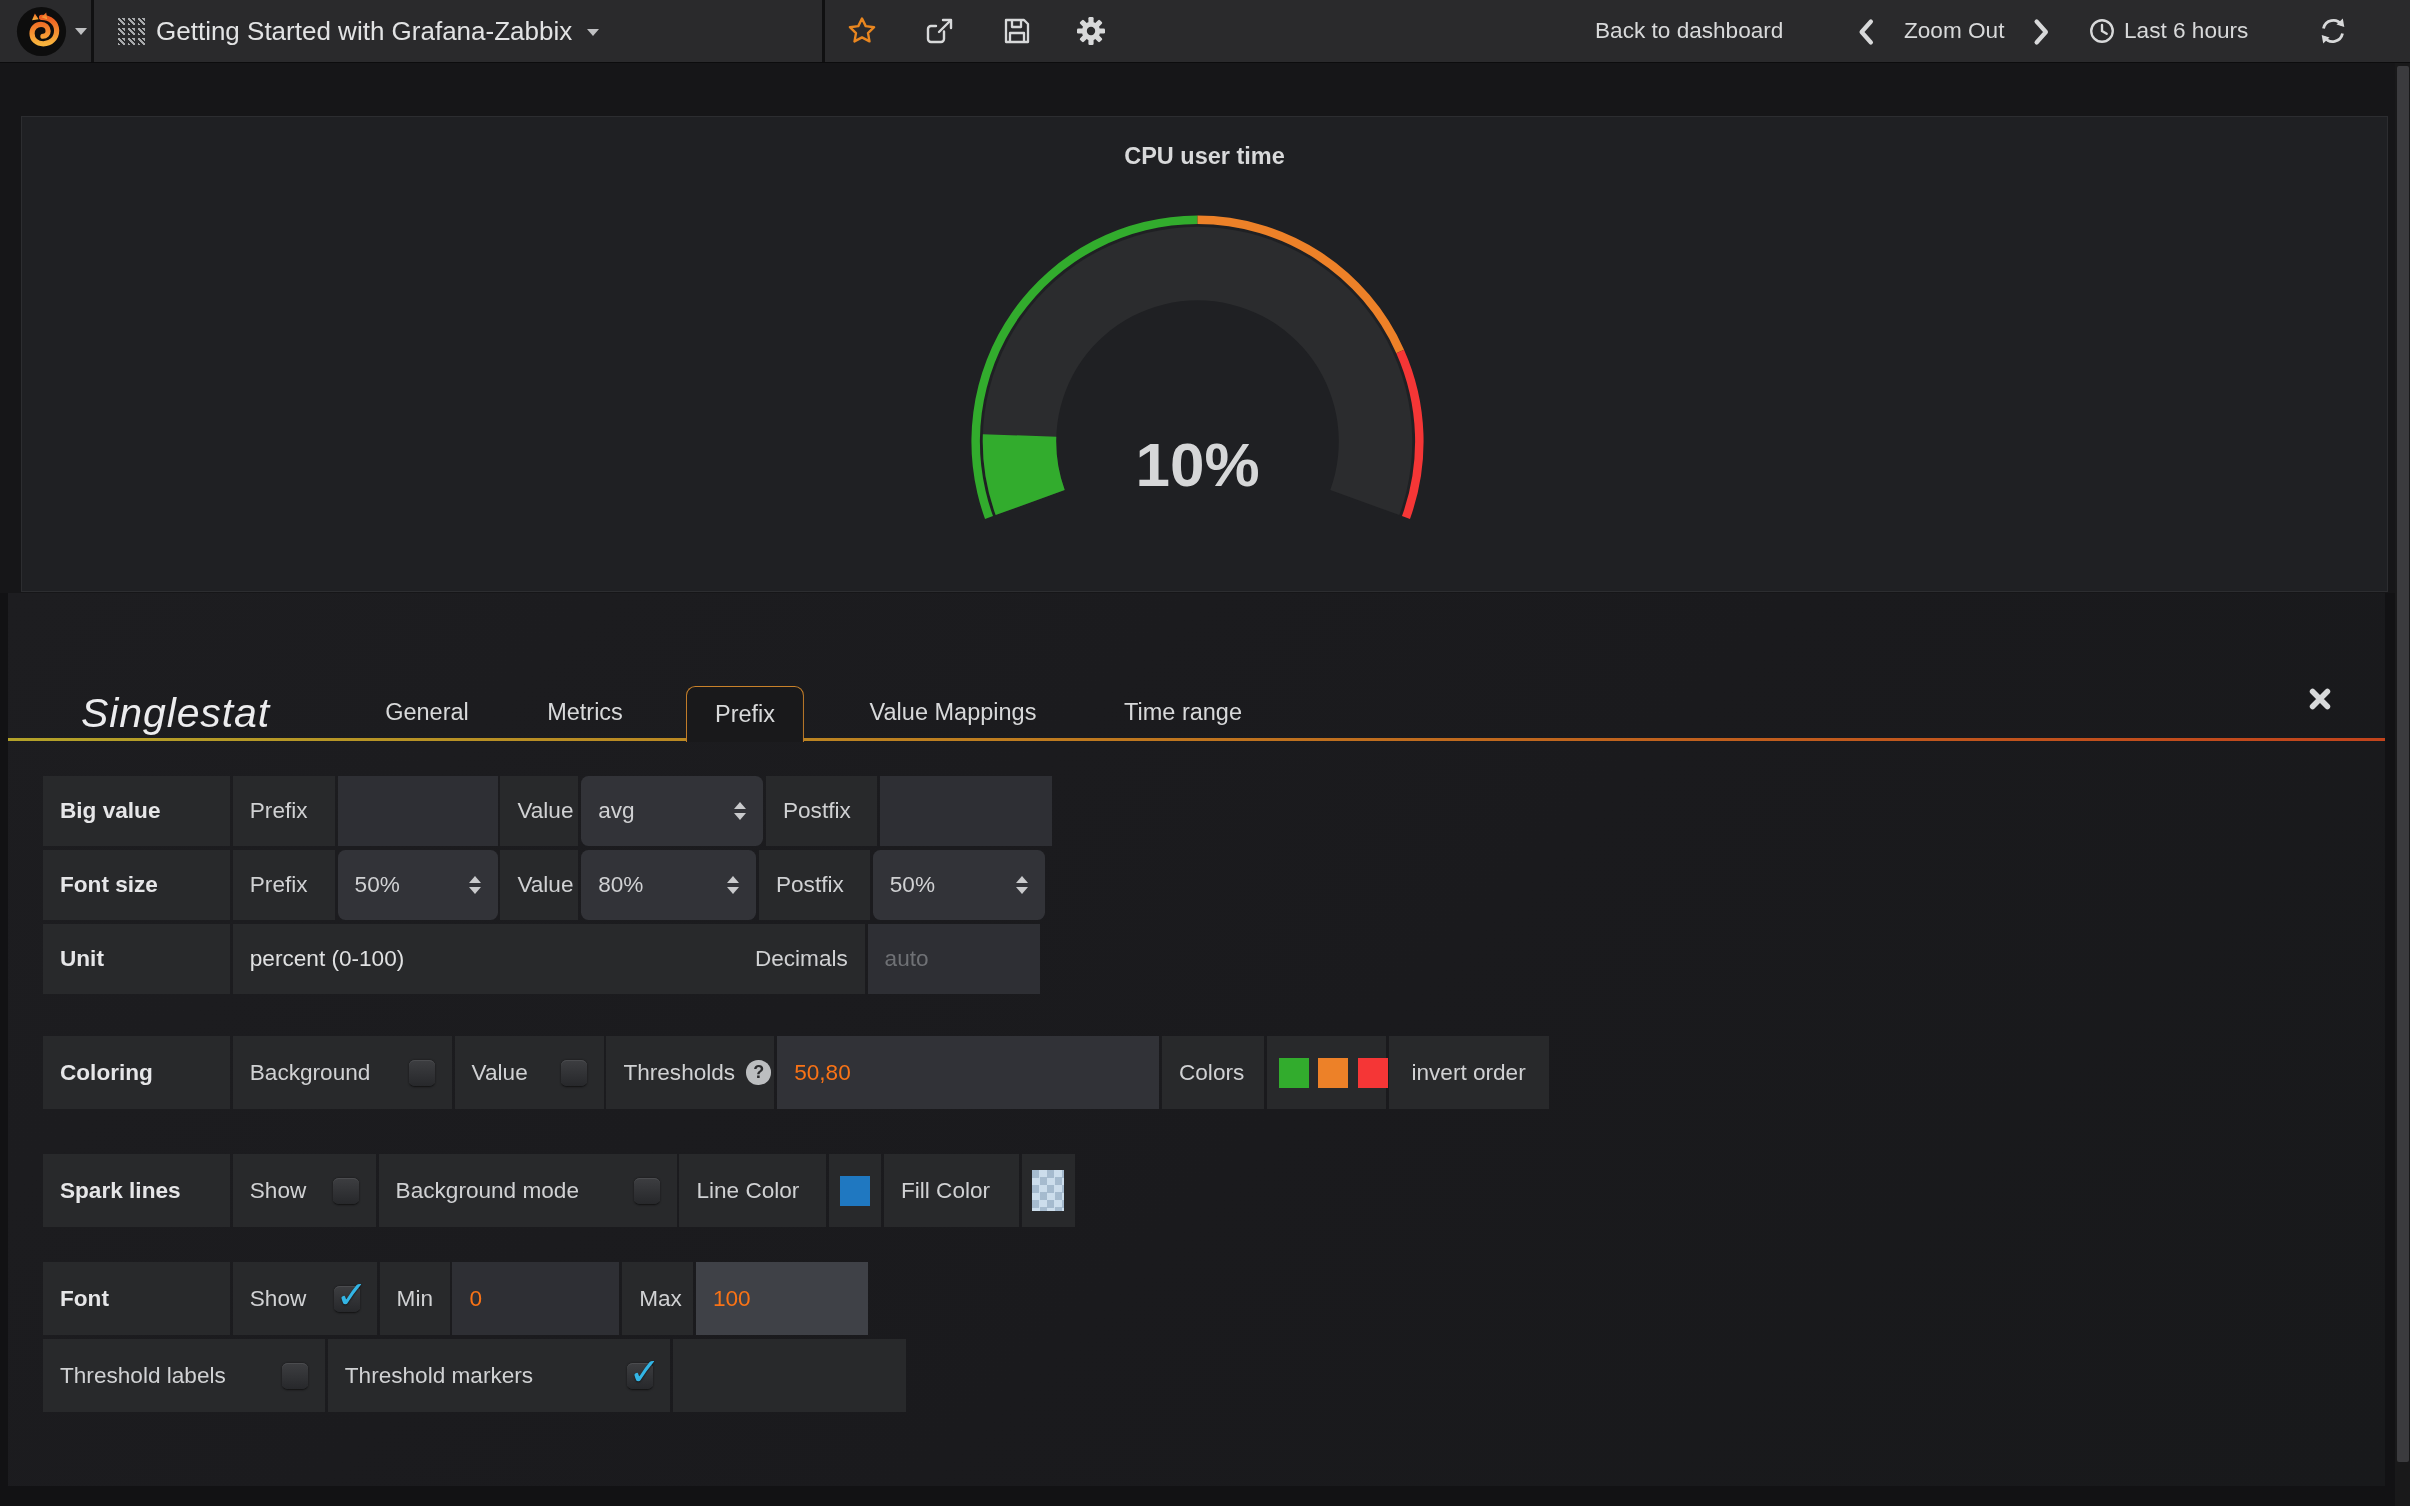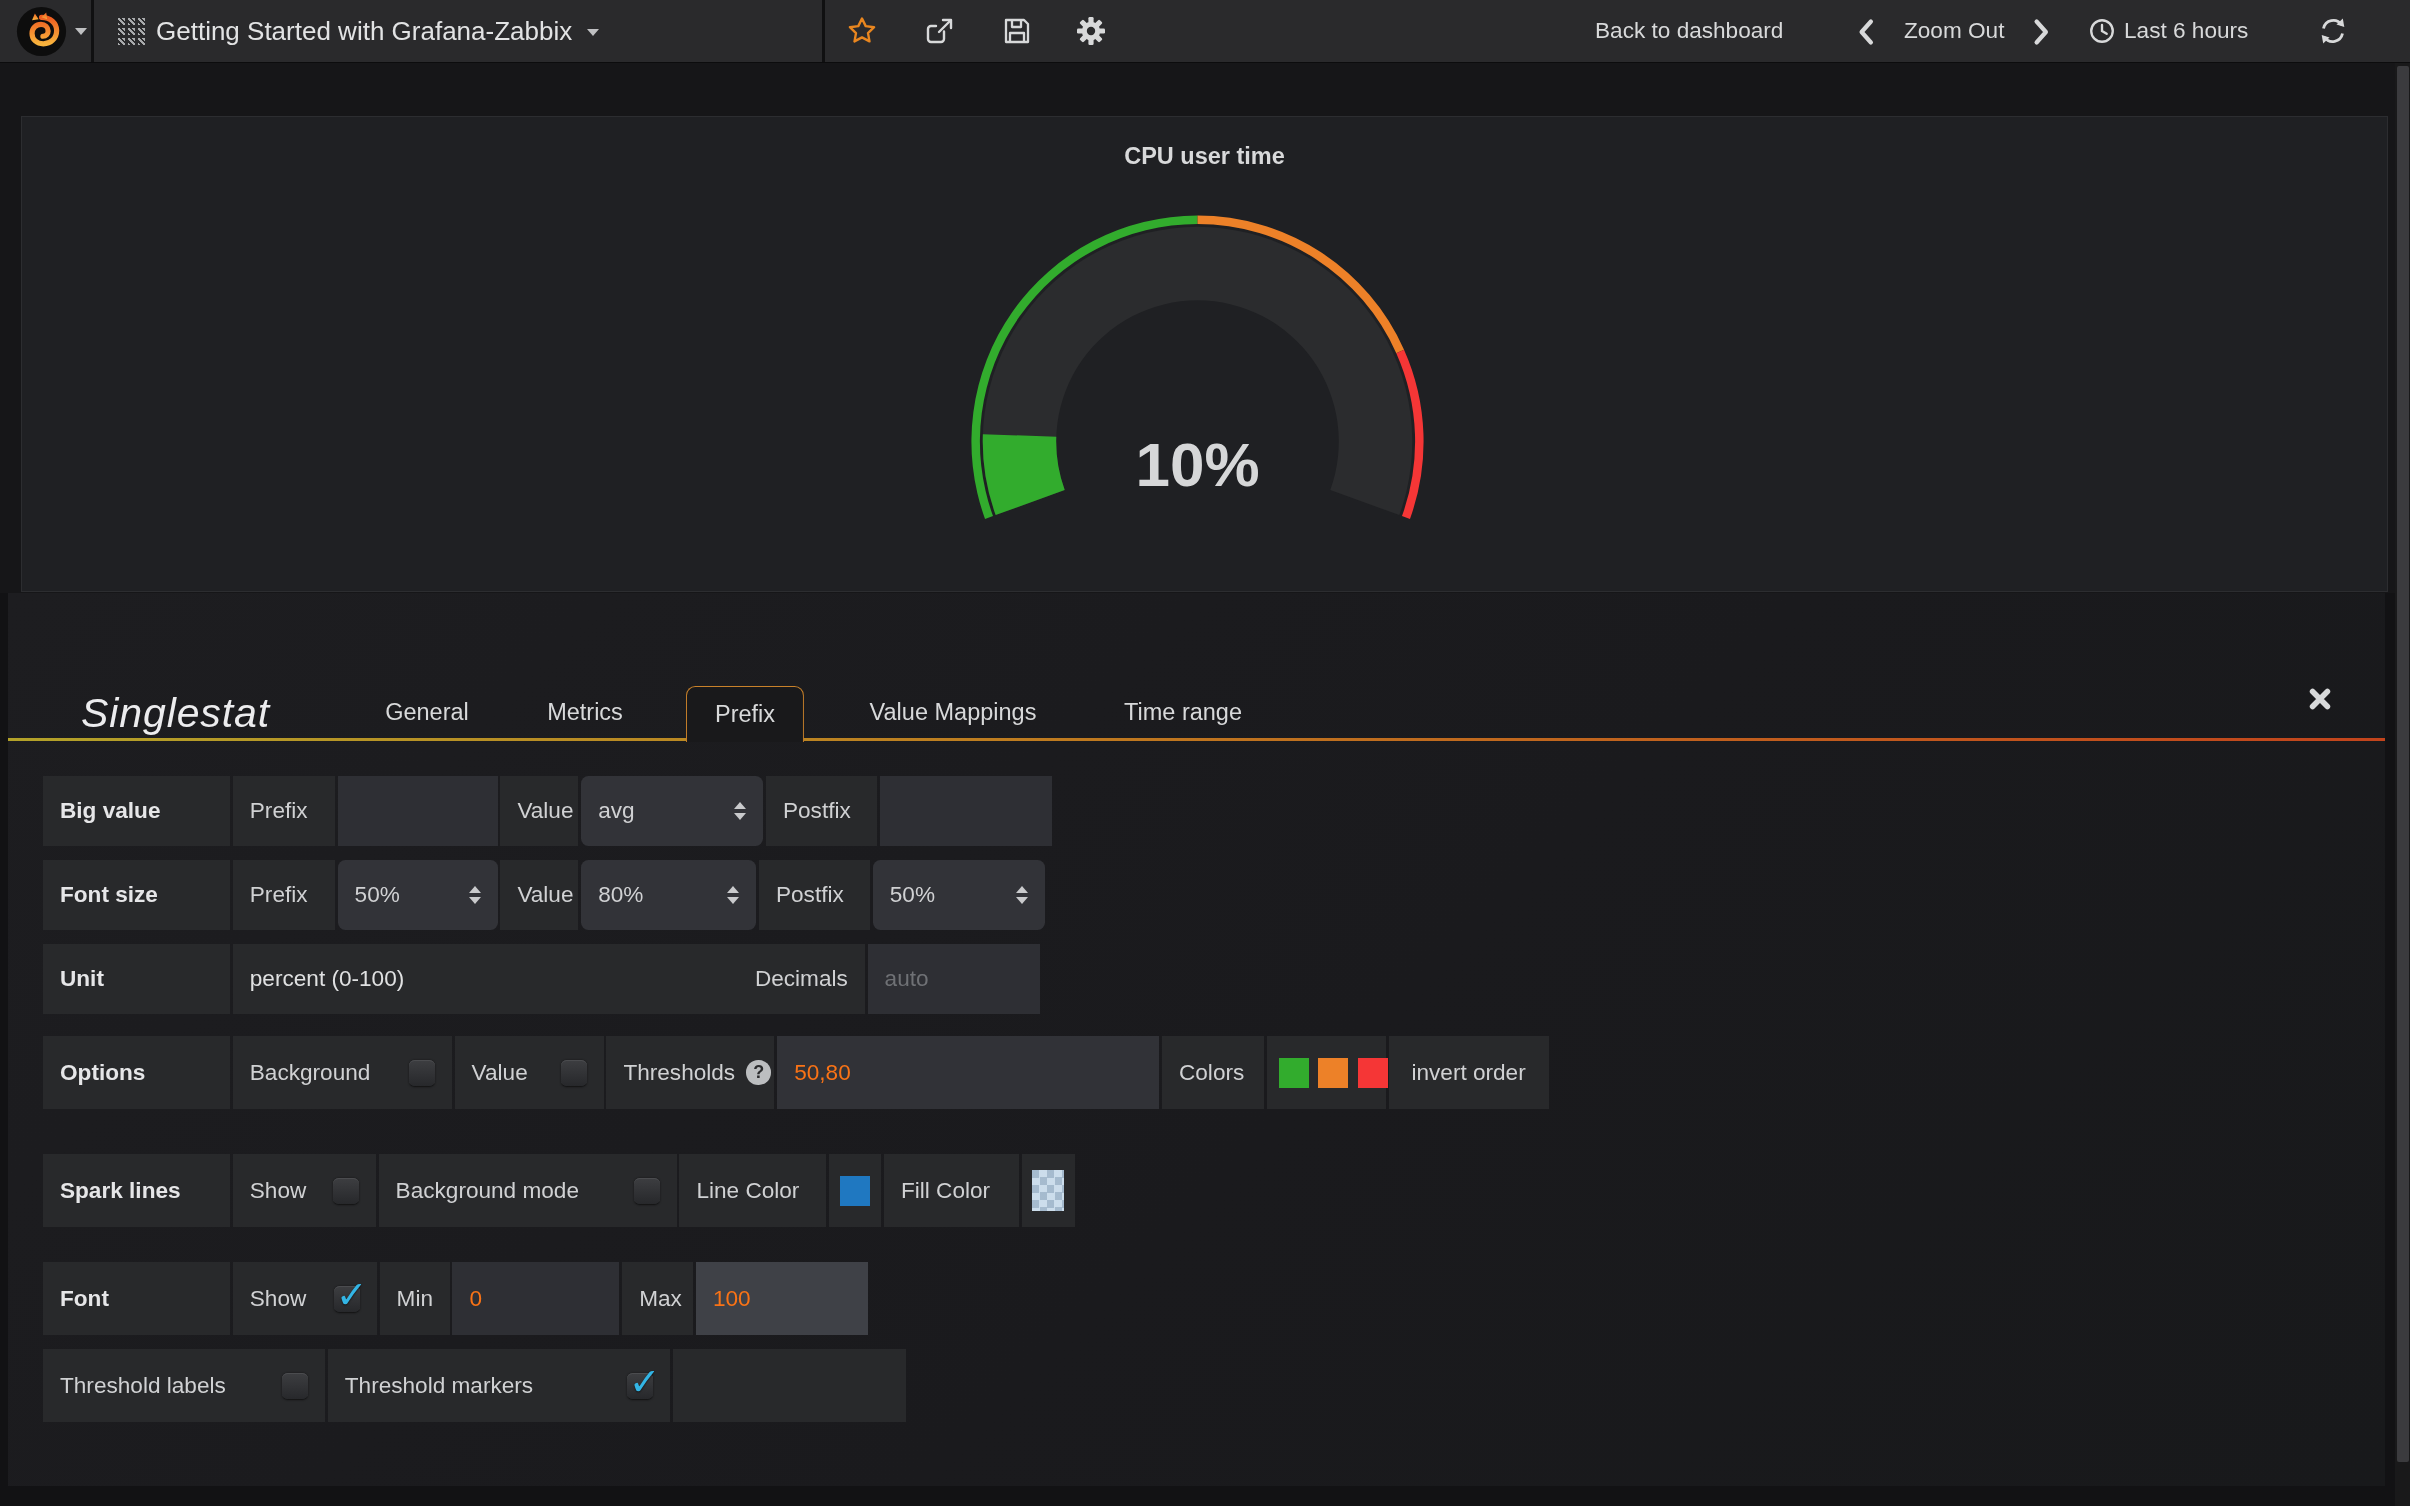--- a/index.html
+++ b/index.html
@@ -50,21 +50,21 @@
     display:flex; align-items:center; justify-content:center; padding:0 28px;
     font-size:23.5px; color:#d8d9da; cursor:pointer; white-space:nowrap; z-index:2; }
   .tab.active { top:686px; height:56px; background:#19191b; border:1.9px solid #c8812a;
     border-bottom:none; border-radius:9.4px 9.4px 0 0; z-index:4; }
   .tab-underline { position:absolute; left:7.5px; top:738px; width:2377px; height:2.8px; z-index:1;
     background:linear-gradient(90deg,#b3a229 0%,#bf7a1f 45%,#c2441c 100%); }
   .close-btn { position:absolute; left:2305px; top:684px; width:30px; height:30px;
     display:flex; align-items:center; justify-content:center; cursor:pointer; }
 
   
-  .ftable { position:absolute; left:43px; display:flex; flex-direction:column; gap:14px; }
+  .ftable { position:absolute; left:43px; display:flex; flex-direction:column; gap:4px; }
   .frow { display:flex; gap:2.8px; height:70px; }
   .frow.tall { height:73px; }
   .cell { background:#28292b; display:flex; align-items:center; padding:0 17px;
     font-size:22.6px; color:#d0d1d3; }
   .cell.hdr { font-weight:bold; color:#e6e6e8; }
   .cell.inp { background:#2e2f34; padding:0; }
   .cell.sel { background:#323338; border-radius:7.5px; cursor:pointer; }
   .cell.link { cursor:pointer; justify-content:center; }
   input.txt { width:100%; height:100%; background:transparent; border:none; outline:none;
     color:#f97316; font-size:22.6px; font-family:inherit; padding:0 17px; }
@@ -279,21 +279,21 @@
       <span>Decimals</span>
     </div>
     <div class="cell inp" style="width:172px">
       <input class="txt" placeholder="auto" style="">
     </div>
   </div>
 </div>
 
 <div class="ftable" style="top:1036px">
   <div class="frow tall">
-    <div class="cell hdr" style="width:187px">Options</div>
+    <div class="cell hdr" style="width:187px">Coloring</div>
     <div class="cell" style="width:219px">
       <span>Background</span>
       <span class="checkbox"></span>
     </div>
     <div class="cell" style="width:149px">
       <span>Value</span>
       <span class="checkbox"></span>
     </div>
     <div class="cell" style="width:168px">
       <span>Thresholds</span>

